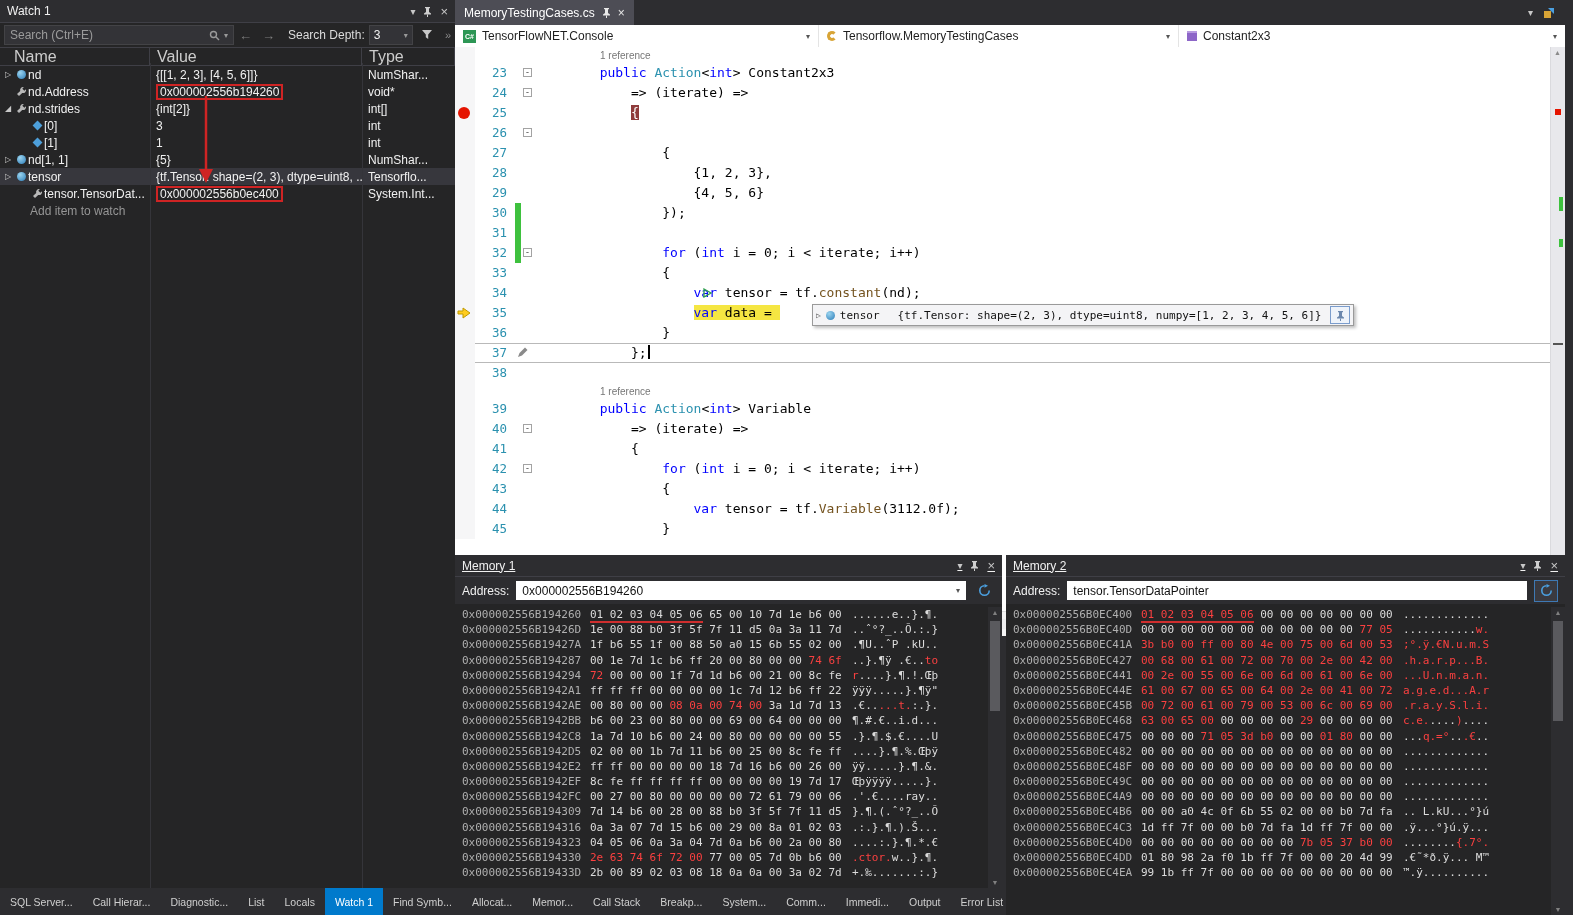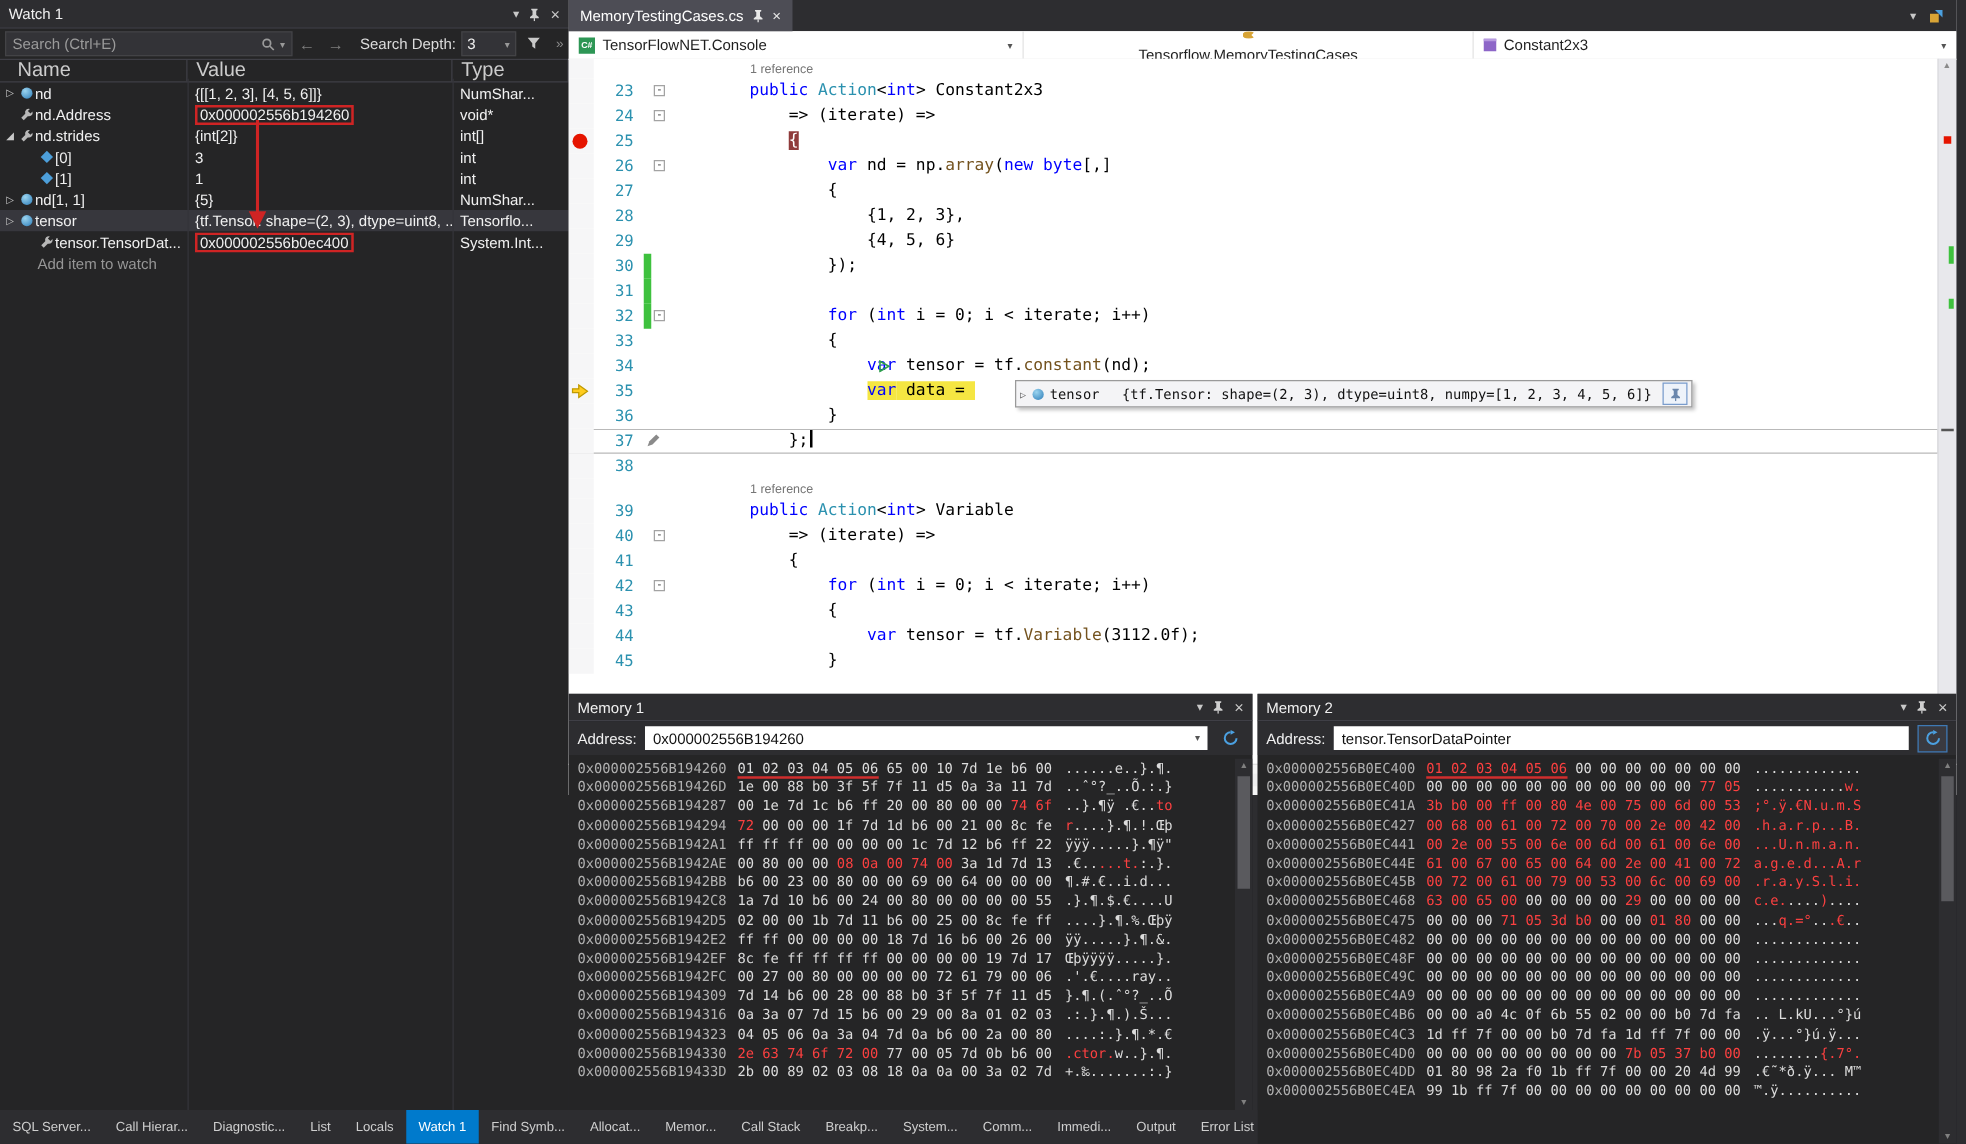--- a/index.html
+++ b/index.html
@@ -82,21 +82,21 @@
   .hsb-thumb{position:absolute;left:0;top:1px;height:8px;width:45%;background:#dcdcdf;}
   .sb-ar{color:#888;font-size:8px;}
   .estat-right{margin-left:auto;display:flex;gap:0;}
   .estat-right div{padding:0 11px;}
   .vscroll{position:absolute;right:0;top:47px;bottom:24px;width:14px;background:#e8e8ec;border-left:1px solid #dadade;}
   .vs-mark{position:absolute;}
   
   .mem{background:#252526;overflow:hidden;}
   #mem1{left:455px;top:555px;width:547px;height:333px;}
   #mem2{left:1006px;top:555px;width:559px;height:360px;}
-  .mem-title{height:21px;background:#2d2d30;display:flex;align-items:center;color:#f1f1f1;font-size:12px;padding:0 7px;border-bottom:1px solid #3f3f46;}
+  .mem-title{height:21px;background:#2d2d30;display:flex;align-items:center;color:#f1f1f1;font-size:12px;padding:0 7px;border-bottom:1px solid #3f3f46;text-decoration:underline;}
   .mem-toolbar{height:27px;background:#2d2d30;display:flex;align-items:center;gap:7px;padding:0 7px;font-size:12px;color:#f1f1f1;}
   .addr-input{flex:1;height:19px;background:#ffffff;color:#111;display:flex;align-items:center;padding:0 6px;font-size:12px;}
   .addr-input .dd{margin-left:auto;color:#555;font-size:8px;}
   .refbtn{width:22px;height:20px;display:flex;align-items:center;justify-content:center;}
   .refbtn.boxed{border:1px solid #3e79b4;background:#3a3a40;}
   .mem-grid{position:absolute;top:52px;left:7px;right:16px;bottom:0;font-family:"DejaVu Sans Mono",monospace;font-size:11px;overflow:hidden;}
   .mrow{height:15.2px;line-height:15.2px;display:flex;white-space:pre;}
   .maddr{width:128px;flex:0 0 128px;color:#b0b0b0;}
   .mhex{width:262px;flex:0 0 262px;color:#dcdcdc;}
   .mascii{color:#dcdcdc;}
@@ -286,21 +286,21 @@
           </svg>
         </span>
     </div>
   </div>
   <div class="navbar">
     <div class="navcombo" style="width:364px;">
       <span class="ic-proj">C#</span>
       <span>TensorFlowNET.Console</span>
       <span class="dd">▾</span>
     </div>
-    <div class="navcombo" style="width:360px;flex-direction:column;">
+    <div class="navcombo" style="width:360px;">
       <span class="ic-class"></span>
       <span>Tensorflow.MemoryTestingCases</span>
       <span class="dd">▾</span>
     </div>
     <div class="navcombo" style="flex:1;border-right:none;">
       <span class="ic-method"></span>
       <span>Constant2x3</span>
       <span class="dd">▾</span>
     </div>
   </div>
@@ -340,21 +340,20 @@
           <div class="foldc"></div>
           <div class="ctext"><span>            </span><span class="bp">{</span></div>
         </div>
         <div class="crow">
           <div class="glyph"></div>
           <div class="lnum">26</div>
           <div class="cbar"></div>
           <div class="foldc">
             <span class="fold-box">-</span>
           </div>
-          <div class="ctext"><span>                </span><span class="kw">var</span><span> nd = np.</span><span class="me">array</span><span>(</span><span class="kw">new</span><span> </span><span class="kw">byte</span><span>[,]</span></div>
         </div>
         <div class="crow">
           <div class="glyph"></div>
           <div class="lnum">27</div>
           <div class="cbar"></div>
           <div class="foldc"></div>
           <div class="ctext"><span>                {</span></div>
         </div>
         <div class="crow">
           <div class="glyph"></div>
@@ -587,20 +586,21 @@
     <span class="refbtn">
         <svg width="13" height="13" viewBox="0 0 13 13">
           <path d="M6.5 1.8 A4.7 4.7 0 1 0 11.2 6.5" fill="none" stroke="#4ba0e0" stroke-width="1.6"></path>
           <path d="M6.5 0 L10 1.8 6.5 3.8 Z" fill="#4ba0e0"></path>
         </svg>
       </span>
   </div>
   <div class="mem-grid" id="mem1-rows">
       <div class="mrow"><span class="maddr">0x000002556B194260</span><span class="mhex"><span class="u">01 02 03 04 05 06</span><span> 65 00 10 7d 1e b6 00</span></span><span class="mascii"><span>......e..}.¶.</span></span></div>
       <div class="mrow"><span class="maddr">0x000002556B19426D</span><span class="mhex"><span>1e 00 88 b0 3f 5f 7f 11 d5 0a 3a 11 7d</span></span><span class="mascii"><span>..ˆ°?_..Õ.:.}</span></span></div>
+      <div class="mrow"><span class="maddr">0x000002556B19427A</span><span class="mhex"><span>1f b6 55 1f 00 88 50 a0 15 6b 55 02 00</span></span><span class="mascii"><span>.¶U..ˆP .kU..</span></span></div>
       <div class="mrow"><span class="maddr">0x000002556B194287</span><span class="mhex"><span>00 1e 7d 1c b6 ff 20 00 80 00 00 </span><span class="r">74 6f</span></span><span class="mascii"><span>..}.¶ÿ .€..</span><span class="r">to</span></span></div>
       <div class="mrow"><span class="maddr">0x000002556B194294</span><span class="mhex"><span class="r">72</span><span> 00 00 00 1f 7d 1d b6 00 21 00 8c fe</span></span><span class="mascii"><span class="r">r</span><span>....}.¶.!.Œþ</span></span></div>
       <div class="mrow"><span class="maddr">0x000002556B1942A1</span><span class="mhex"><span>ff ff ff 00 00 00 00 1c 7d 12 b6 ff 22</span></span><span class="mascii"><span>ÿÿÿ.....}.¶ÿ"</span></span></div>
       <div class="mrow"><span class="maddr">0x000002556B1942AE</span><span class="mhex"><span>00 80 00 00 </span><span class="r">08 0a 00 74 00</span><span> 3a 1d 7d 13</span></span><span class="mascii"><span>.€..</span><span class="r">...t.</span><span>:.}.</span></span></div>
       <div class="mrow"><span class="maddr">0x000002556B1942BB</span><span class="mhex"><span>b6 00 23 00 80 00 00 69 00 64 00 00 00</span></span><span class="mascii"><span>¶.#.€..i.d...</span></span></div>
       <div class="mrow"><span class="maddr">0x000002556B1942C8</span><span class="mhex"><span>1a 7d 10 b6 00 24 00 80 00 00 00 00 55</span></span><span class="mascii"><span>.}.¶.$.€....U</span></span></div>
       <div class="mrow"><span class="maddr">0x000002556B1942D5</span><span class="mhex"><span>02 00 00 1b 7d 11 b6 00 25 00 8c fe ff</span></span><span class="mascii"><span>....}.¶.%.Œþÿ</span></span></div>
       <div class="mrow"><span class="maddr">0x000002556B1942E2</span><span class="mhex"><span>ff ff 00 00 00 00 18 7d 16 b6 00 26 00</span></span><span class="mascii"><span>ÿÿ.....}.¶.&amp;.</span></span></div>
       <div class="mrow"><span class="maddr">0x000002556B1942EF</span><span class="mhex"><span>8c fe ff ff ff ff 00 00 00 00 19 7d 17</span></span><span class="mascii"><span>Œþÿÿÿÿ.....}.</span></span></div>
       <div class="mrow"><span class="maddr">0x000002556B1942FC</span><span class="mhex"><span>00 27 00 80 00 00 00 00 72 61 79 00 06</span></span><span class="mascii"><span>.'.€....ray..</span></span></div>

